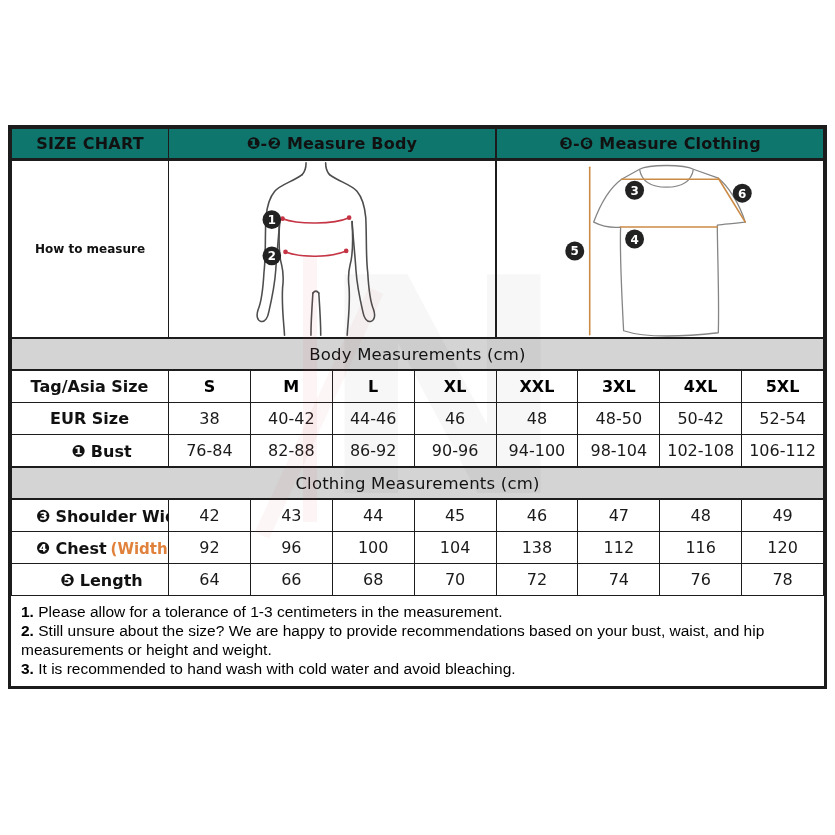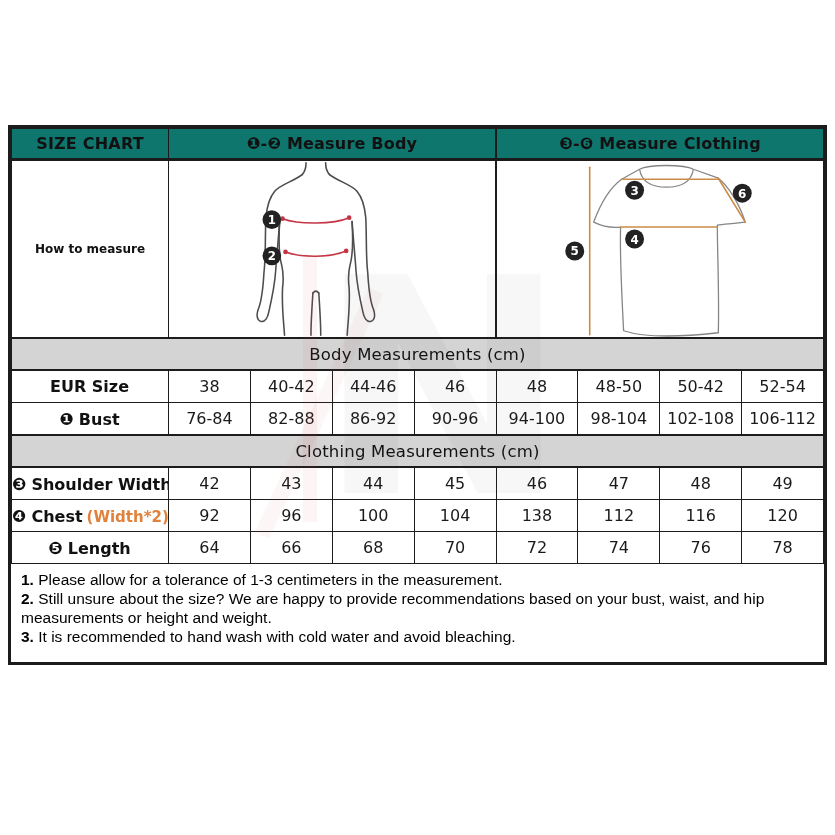--- a/index.html
+++ b/index.html
@@ -24,28 +24,28 @@
   .measure-row td{height:176px;padding:0;background:#fff;}
   .how-cell{
     font-weight:bold;font-size:12px;text-align:center;
   }
   .div-left{border-left-width:2px;}
   .bar-row td{
     background:#d4d4d4;font-weight:normal;font-size:16.5px;text-align:center;
     height:28px;border-top-width:2px;border-bottom-width:2px;letter-spacing:.2px;
   }
   tr.data-row td{height:29px;font-size:16px;text-align:center;background:transparent;}
-  td.lbl{text-align:left;padding-left:0;font-weight:bold;white-space:nowrap;}
+  td.lbl{text-align:left;padding-left:24px;font-weight:bold;white-space:nowrap;}
   td.lbl.center{text-align:center;padding-left:0;}
   td.val{font-weight:normal;color:#1a1a1a;}
   td.val.bold{font-weight:bold;color:#000;}
   .cnum{font-size:17px;margin-right:5px;}
   .orange-note{color:#e0813c;font-weight:bold;font-size:15px;margin-left:4px;}
   .notes{
-    padding:6px 10px 16px 10px;
+    padding:6px 10px 8px 10px;
     font-family:"Liberation Sans",sans-serif;font-size:15.5px;line-height:19px;color:#000;
   }
   .note b{font-family:"Liberation Sans",sans-serif;}
   svg{display:block;}
   
   .wm{position:absolute;pointer-events:none;z-index:40;font-family:"DejaVu Sans",sans-serif;}
   .wm-n{left:306px;top:112px;font-size:300px;font-weight:bold;line-height:1;color:rgba(60,60,60,0.045);}
   .wm-band{left:292px;top:128px;width:14px;height:266px;background:rgba(205,70,80,0.06);}
   .wm-diag{left:300px;top:150px;width:16px;height:270px;background:rgba(205,70,80,0.05);transform:rotate(25deg);}
   .wm-brand{left:268px;top:404px;font-size:70px;font-weight:bold;letter-spacing:10px;color:rgba(0,0,0,0.05);}
@@ -136,20 +136,31 @@
             </g>
           </svg>
         </td>
       </tr>
       <tr class="bar-row">
         <td colspan="9">Body Measurements (cm)</td>
       </tr>
     </tbody>
     <tbody id="body-rows">
         <tr class="data-row">
+          <td class="lbl center"><span>Tag/Asia Size</span></td>
+          <td class="val bold">S</td>
+          <td class="val bold">M</td>
+          <td class="val bold">L</td>
+          <td class="val bold">XL</td>
+          <td class="val bold">XXL</td>
+          <td class="val bold">3XL</td>
+          <td class="val bold">4XL</td>
+          <td class="val bold">5XL</td>
+        </tr>
+        <tr class="data-row">
           <td class="lbl center"><span>EUR Size</span></td>
           <td class="val">38</td>
           <td class="val">40-42</td>
           <td class="val">44-46</td>
           <td class="val">46</td>
           <td class="val">48</td>
           <td class="val">48-50</td>
           <td class="val">50-42</td>
           <td class="val">52-54</td>
         </tr>

